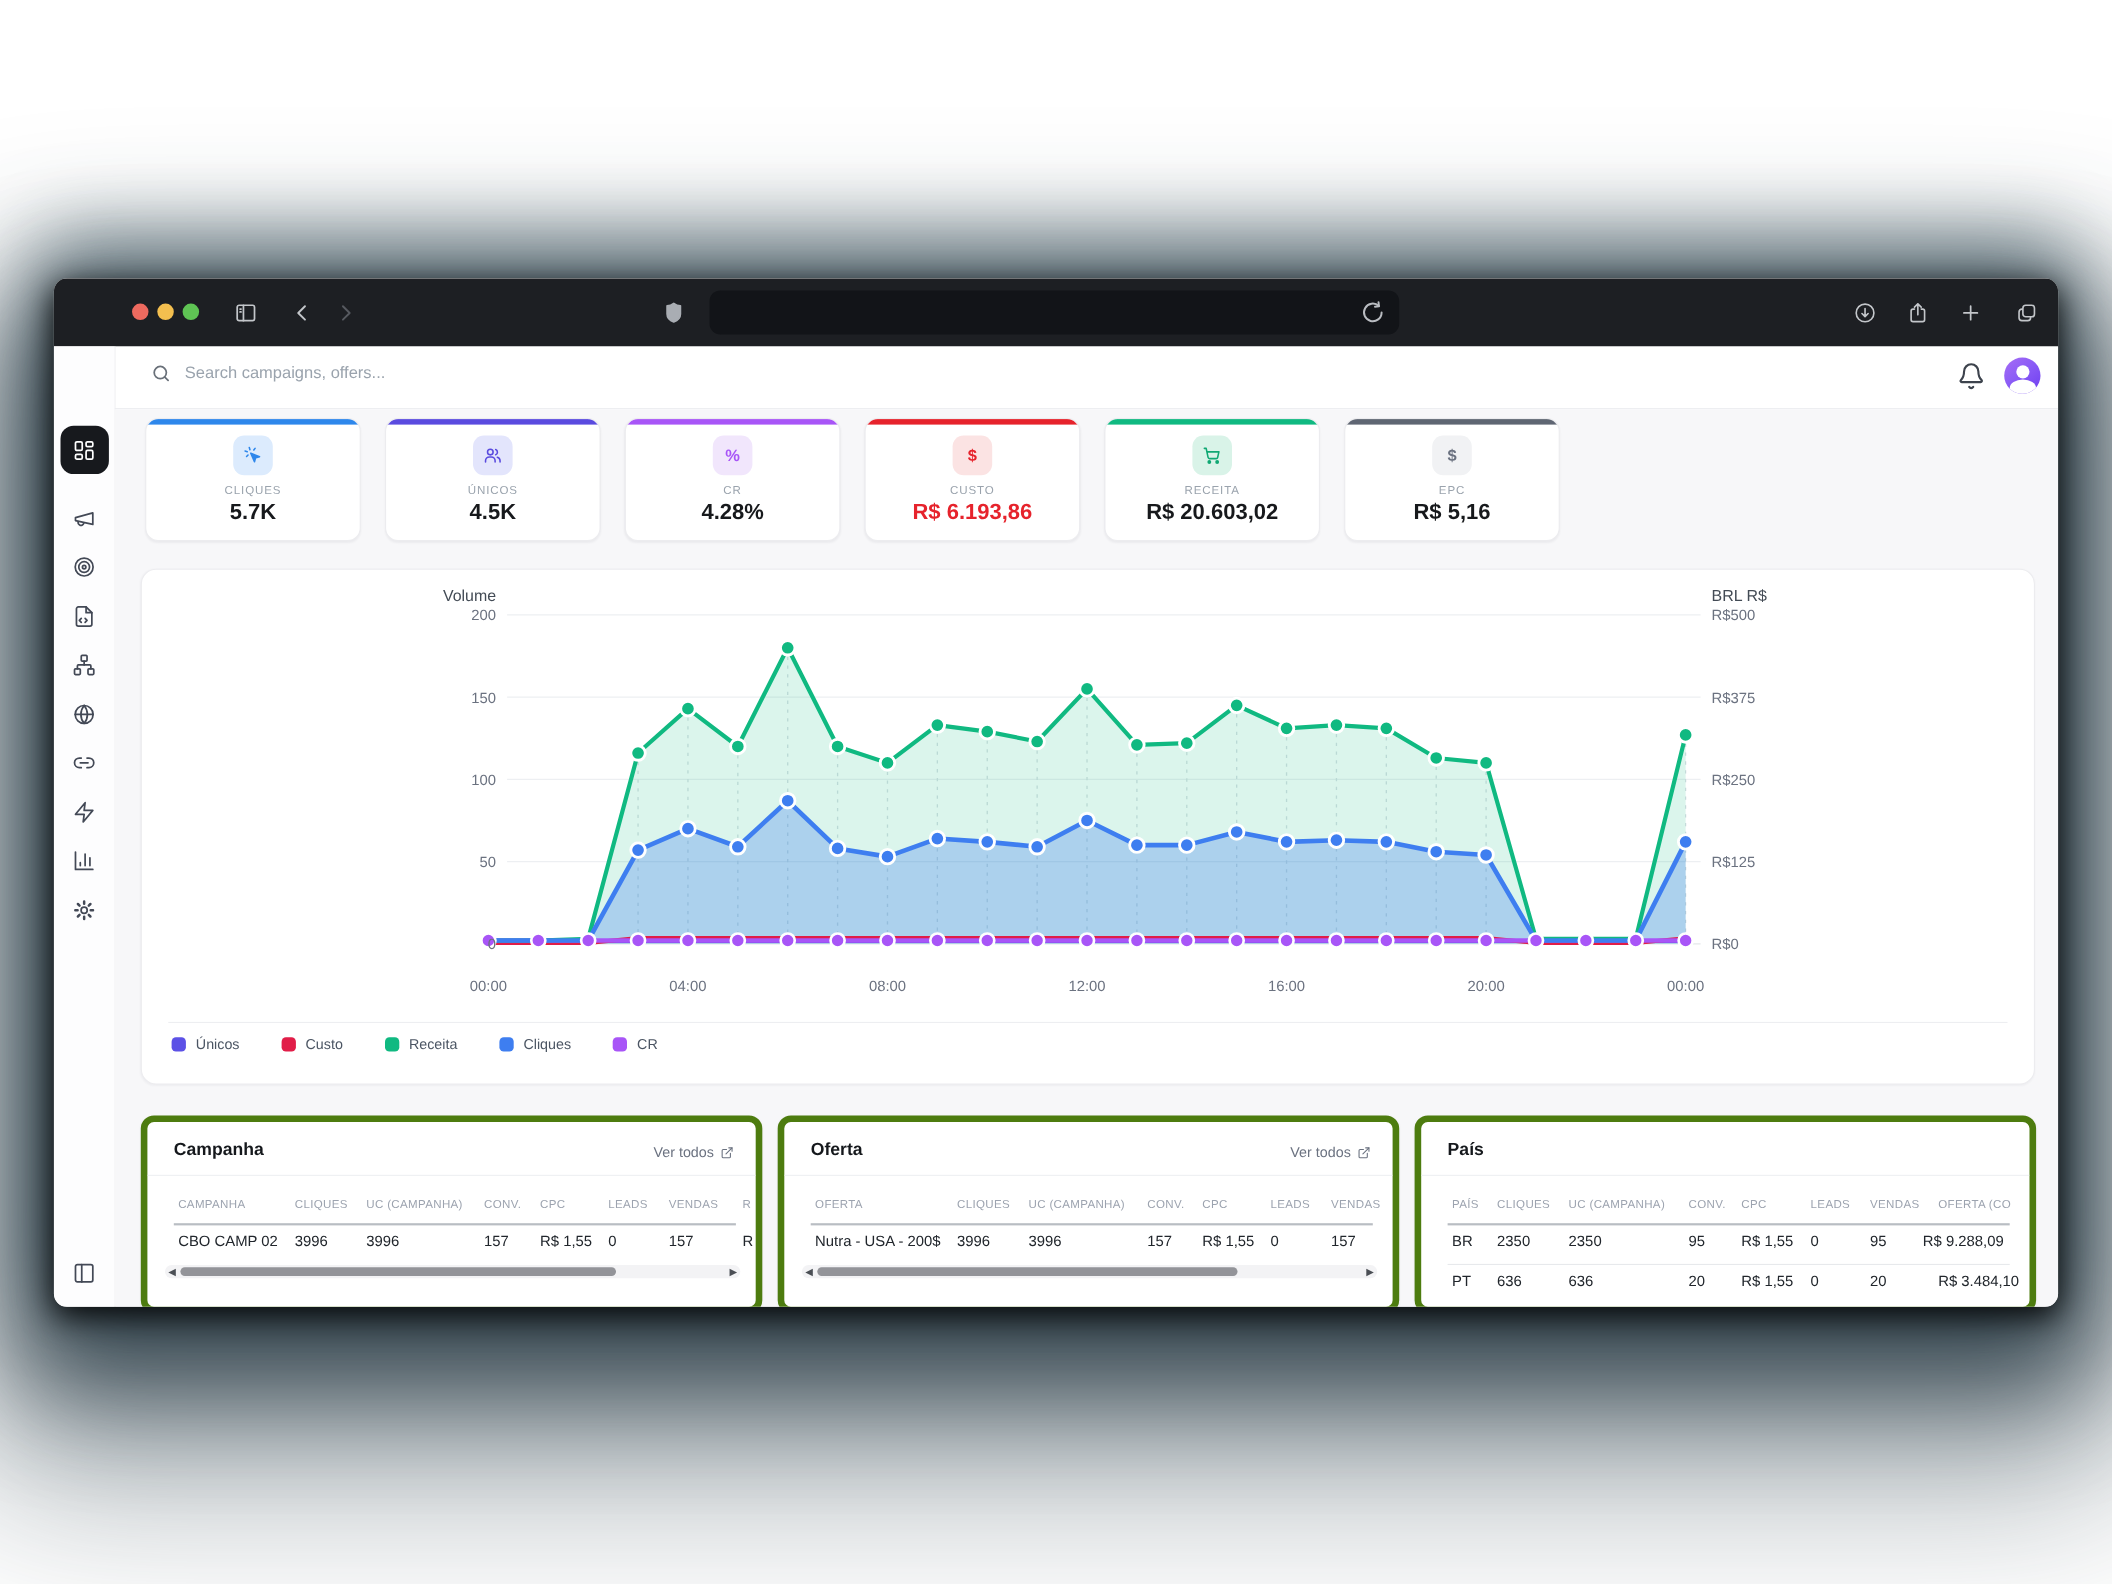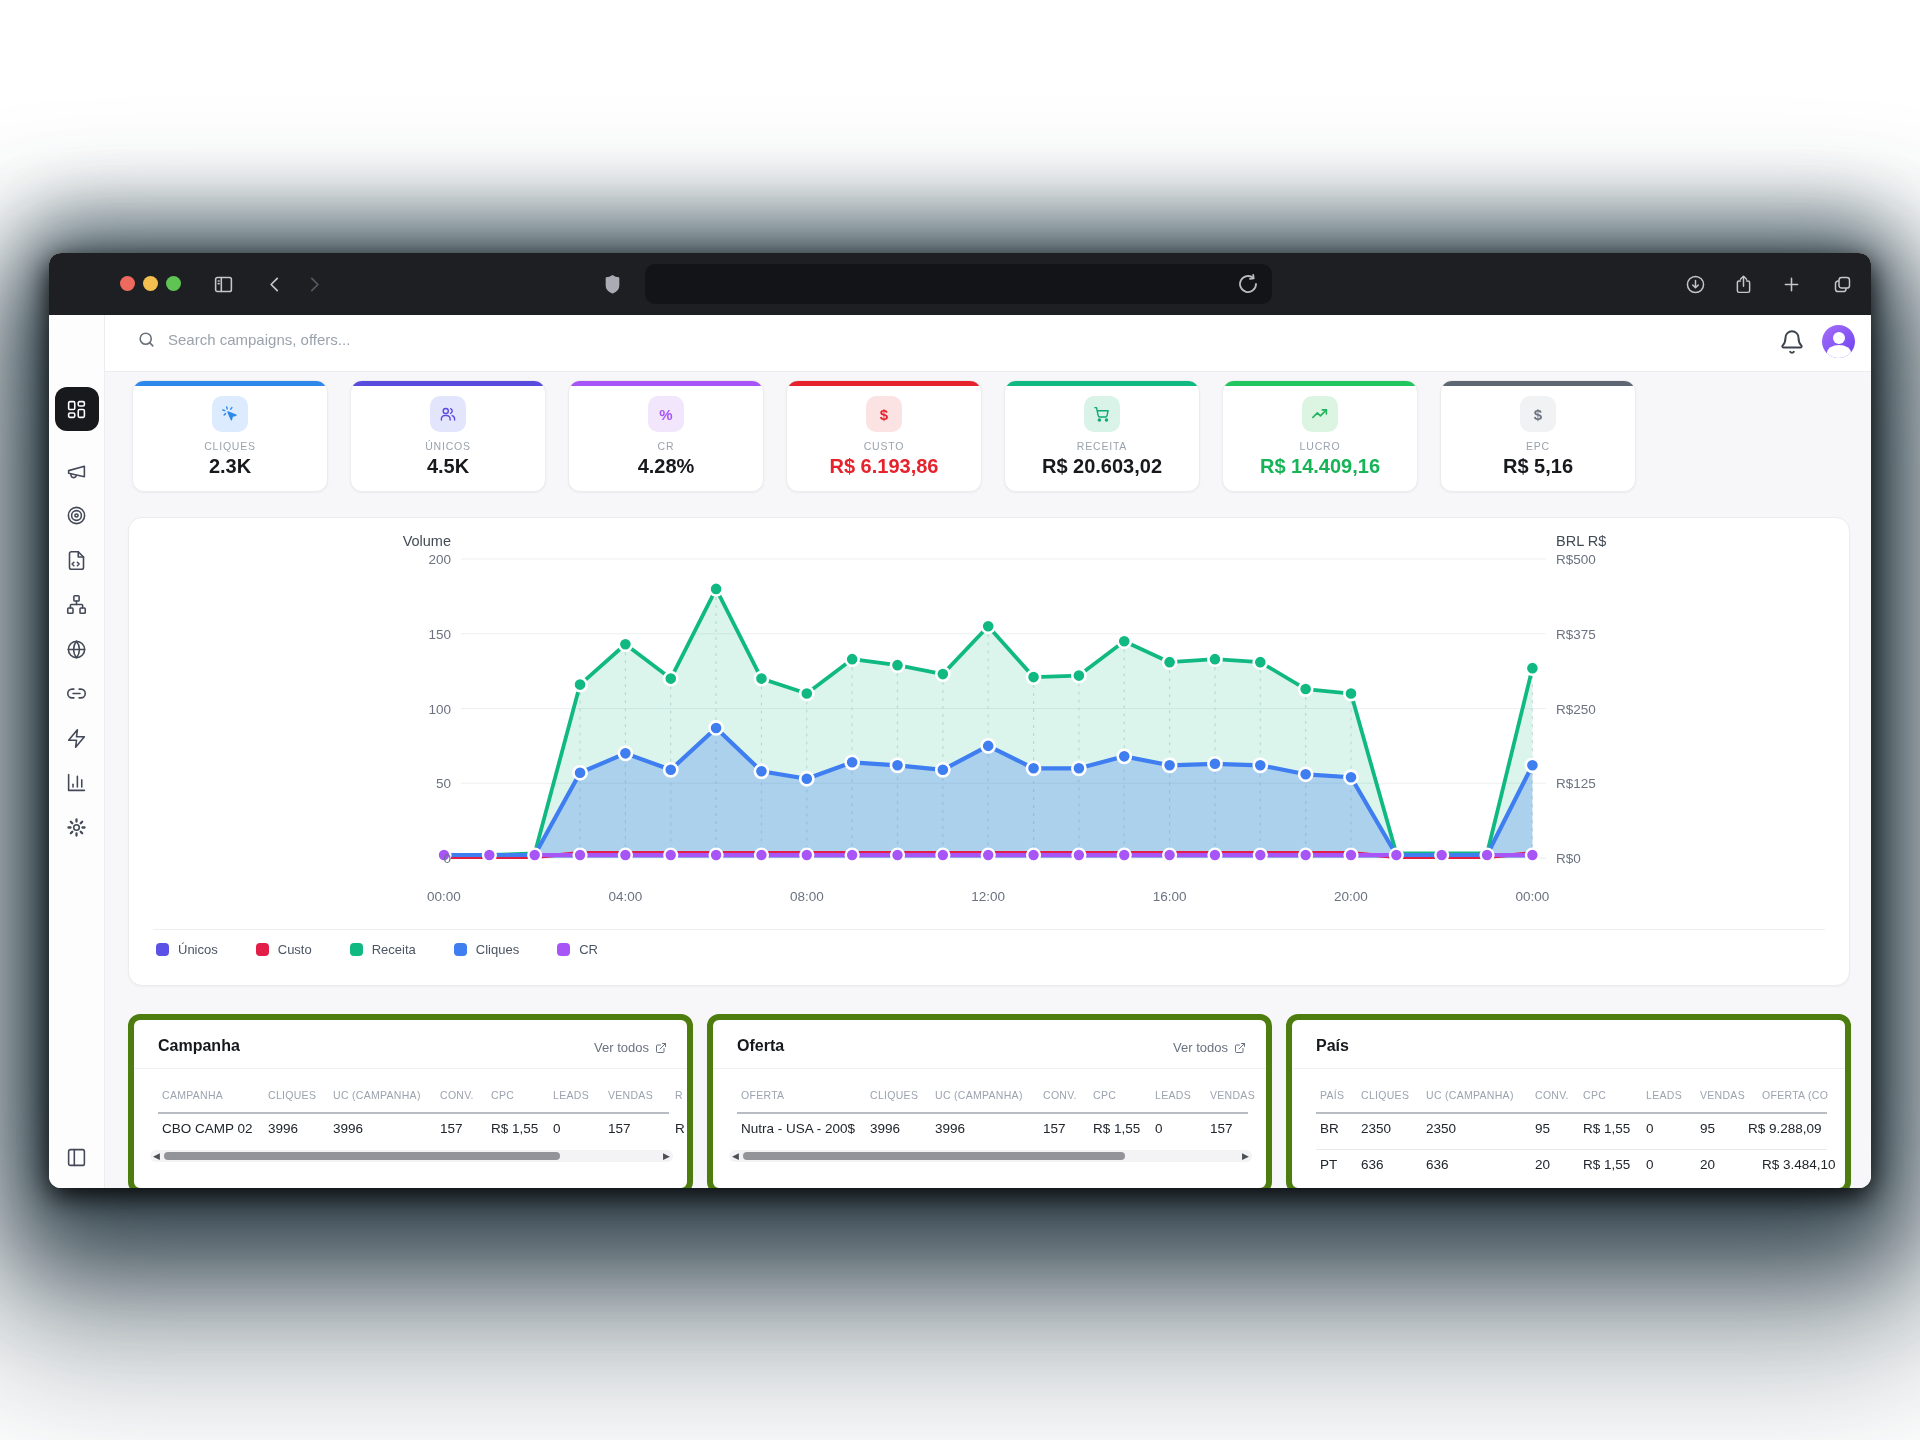--- a/index.html
+++ b/index.html
@@ -313,21 +313,21 @@
       <div class="chip" style="background:#dcebfd;color:#2e87eb">
               <svg viewBox="0 0 24 24" fill="none" stroke="currentColor" stroke-width="1.9" stroke-linecap="round" stroke-linejoin="round">
                 <path d="M14.5 3.5 13 5.5"></path>
                 <path d="m5 7.5-2.6-.8"></path>
                 <path d="m6 11.5-1.8 1.8"></path>
                 <path d="M7.5 2.5l.8 2.7"></path>
                 <path d="M9.3 9.3l10.6 4.3-4.3 1.1a1 1 0 0 0-.7.7l-1.1 4.3z" fill="currentColor"></path>
               </svg>
             </div>
       <div class="lab">CLIQUES</div>
-      <div class="val" style="color:#17191c">2.3K</div>
+      <div class="val" style="color:#17191c">5.7K</div>
     </div>
           <div class="kpi">
       <div class="accent" style="background:#5a4bdf"></div>
       <div class="chip" style="background:#e3e5fc;color:#5a4bdf">
               <svg viewBox="0 0 24 24" fill="none" stroke="currentColor" stroke-width="1.9" stroke-linecap="round" stroke-linejoin="round">
                 <circle cx="9" cy="8" r="3.4"></circle>
                 <path d="M3.2 20v-1.4A4.6 4.6 0 0 1 7.8 14h2.4a4.6 4.6 0 0 1 4.6 4.6V20"></path>
                 <path d="M15.5 4.9a3.4 3.4 0 0 1 0 6.3"></path>
                 <path d="M17.4 14.2a4.6 4.6 0 0 1 3.4 4.4V20"></path>
               </svg>
@@ -351,31 +351,20 @@
       <div class="accent" style="background:#10b981"></div>
       <div class="chip" style="background:#d9f3e8;color:#10a873">
               <svg viewBox="0 0 24 24" fill="none" stroke="currentColor" stroke-width="1.9" stroke-linecap="round" stroke-linejoin="round">
                 <circle cx="8.5" cy="20" r="1.4" fill="currentColor"></circle>
                 <circle cx="18" cy="20" r="1.4" fill="currentColor"></circle>
                 <path d="M2.5 3.5h2.2L7 14.5a1.8 1.8 0 0 0 1.8 1.4h8a1.8 1.8 0 0 0 1.8-1.4l1.5-6.8H5.5"></path>
               </svg>
             </div>
       <div class="lab">RECEITA</div>
       <div class="val" style="color:#17191c">R$ 20.603,02</div>
-    </div>
-          <div class="kpi">
-      <div class="accent" style="background:#22c55e"></div>
-      <div class="chip" style="background:#dcf5e3;color:#1db45c">
-              <svg viewBox="0 0 24 24" fill="none" stroke="currentColor" stroke-width="2.1" stroke-linecap="round" stroke-linejoin="round">
-                <path d="m2.5 16.5 6-6 4 4 8-8"></path>
-                <path d="M15 6.5h5.5V12"></path>
-              </svg>
-            </div>
-      <div class="lab">LUCRO</div>
-      <div class="val" style="color:#17b357">R$ 14.409,16</div>
     </div>
           <div class="kpi">
       <div class="accent" style="background:#5f6673"></div>
       <div class="chip" style="background:#f1f2f4;color:#6b7280">$</div>
       <div class="lab">EPC</div>
       <div class="val" style="color:#17191c">R$ 5,16</div>
     </div>
         </div>
 
       <section class="chart-card">

